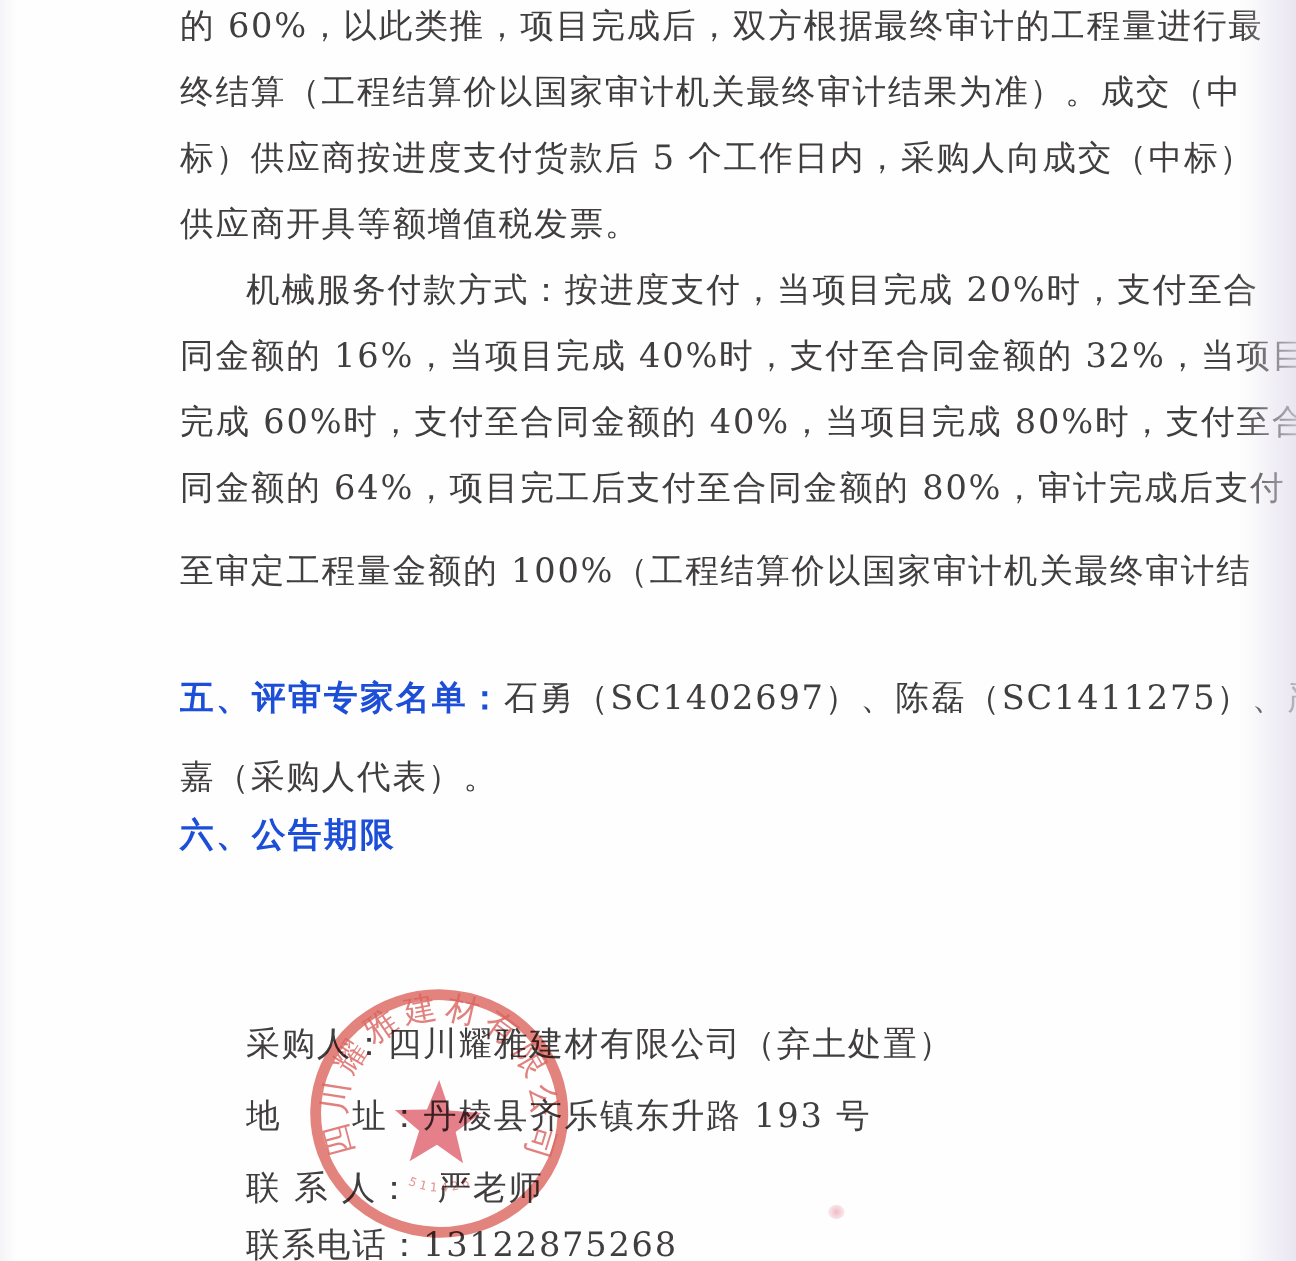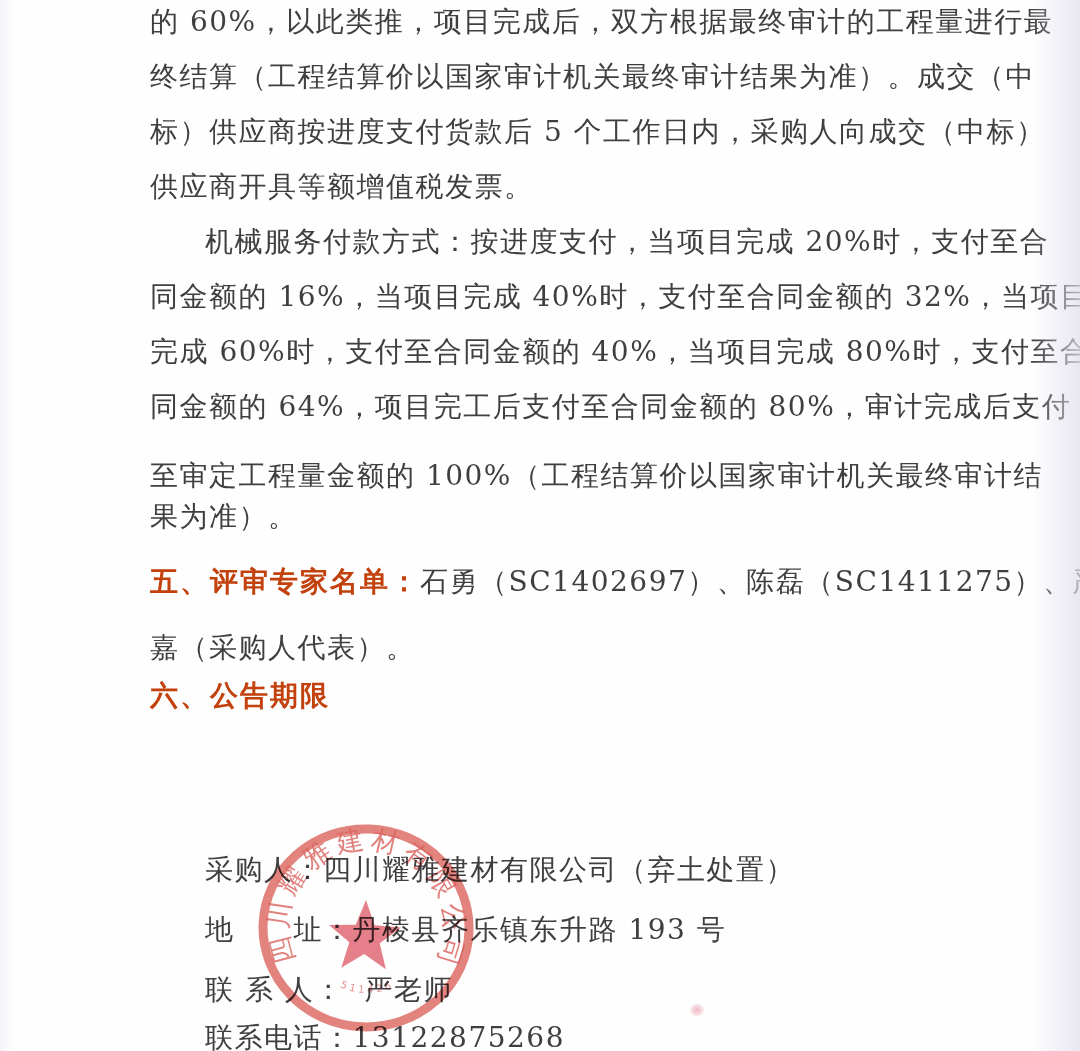--- a/index.html
+++ b/index.html
@@ -34,21 +34,21 @@
     font-size: 28px;
     letter-spacing: 1.5px;
     line-height: 40px;
     color: #403e3e;
   }
   .indent { left: 205px; }
   .hline { left: 150px; }
   .bold-head {
     font-family: "DejaVu Sans", "Liberation Sans", sans-serif;
     font-weight: bold;
-    color: #c2410c;
+    color: #1d4ed8;
     letter-spacing: 2px;
   }
   .contact-label { display: inline; margin-top: 32px; }
   .contact-value { display: inline; }
   #seal {
     position: absolute;
     left: 250px; top: 818px;
     width: 236px; height: 222px;
     mix-blend-mode: multiply;
     opacity: 0.88;
@@ -70,21 +70,20 @@
   <div class="line" style="top:2px">的 60%，以此类推，项目完成后，双方根据最终审计的工程量进行最</div>
   <div class="line" style="top:57px">终结算（工程结算价以国家审计机关最终审计结果为准）。成交（中</div>
   <div class="line" style="top:112px">标）供应商按进度支付货款后 5 个工作日内，采购人向成交（中标）</div>
   <div class="line" style="top:167px">供应商开具等额增值税发票。</div>
 
   <div class="line indent" style="top:222px">机械服务付款方式：按进度支付，当项目完成 20%时，支付至合</div>
   <div class="line" style="top:277px">同金额的 16%，当项目完成 40%时，支付至合同金额的 32%，当项目</div>
   <div class="line" style="top:332px">完成 60%时，支付至合同金额的 40%，当项目完成 80%时，支付至合</div>
   <div class="line" style="top:387px">同金额的 64%，项目完工后支付至合同金额的 80%，审计完成后支付</div>
   <div class="line" style="top:456px">至审定工程量金额的 100%（工程结算价以国家审计机关最终审计结</div>
-  <div class="line" style="top:497px">果为准）。</div>
 
   <div class="line hline" style="top:562px"><span class="bold-head">五、评审专家名单：</span><span>石勇（SC1402697）、陈磊（SC1411275）、严志</span></div>
   <div class="line" style="top:628px">嘉（采购人代表）。</div>
 
   <div class="line hline bold-head" style="top:676px">六、公告期限</div>
 
 
   <div class="line indent" style="top:850px"><span class="contact-label">采购人：</span><span class="contact-value">四川耀雅建材有限公司（弃土处置）</span></div>
 
   <div class="line indent" style="top:910px"><span class="contact-label">地　　址：</span><span class="contact-value">丹棱县齐乐镇东升路 193 号</span></div>

